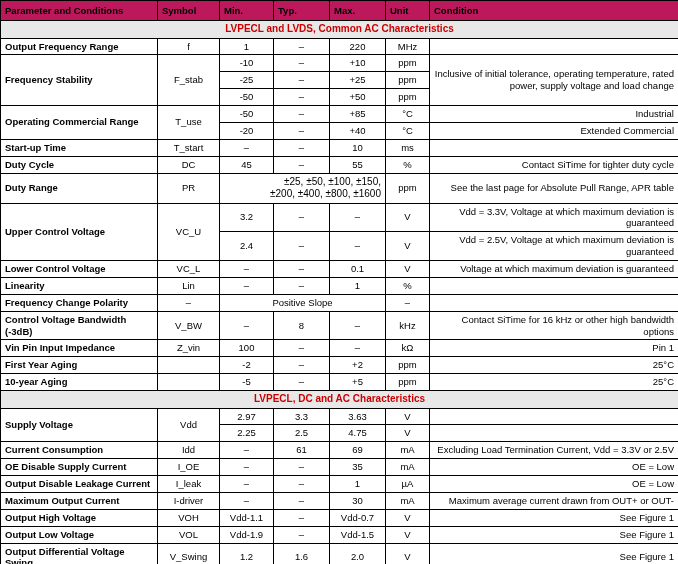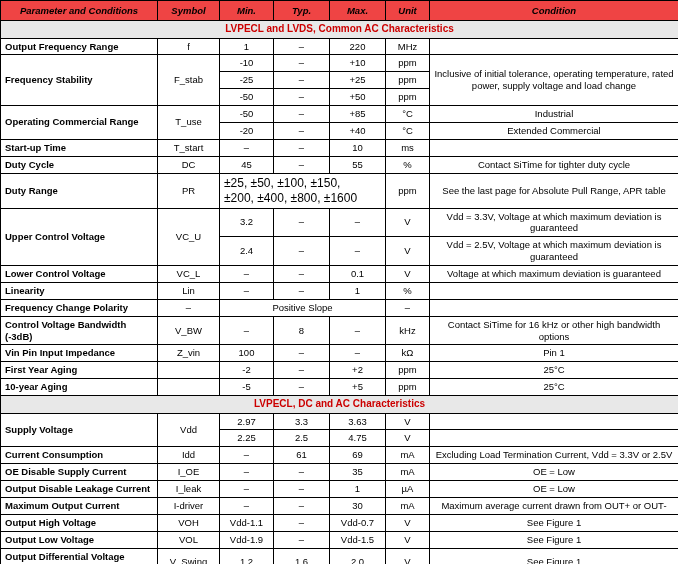--- a/index.html
+++ b/index.html
@@ -18,54 +18,53 @@
     width: 678px;
     table-layout: fixed;
   }
   table.spec td, table.spec th {
     border: 1px solid #000000;
     padding: 2px 4px;
     vertical-align: middle;
     line-height: 1.25;
   }
   thead th {
-    background: #ef4444;
+    background: #be185d;
     font-weight: bold;
-    text-align: center;
+    text-align: left;
     font-size: 9.5px;
     height: 15px;
-    font-style: italic;
   }
   td.param {
     text-align: left;
     font-weight: bold;
     border-radius: 8px;
   }
   td.sym, td.num {
     text-align: center;
   }
   td.cond {
-    text-align: center;
+    text-align: right;
   }
   tr.section td {
     background: #e8e8e8;
     text-align: center;
     font-weight: bold;
     color: #cc0000;
     font-size: 10px;
     padding: 2px 3px;
   }
   col.c-param { width: 157px; }
   col.c-sym { width: 62px; }
   col.c-min { width: 54px; }
   col.c-typ { width: 56px; }
   col.c-max { width: 56px; }
   col.c-unit { width: 44px; }
   col.c-cond { width: 249px; }
-  .pullrange { font-size: 12px; text-align: left; line-height: 1.25; }
+  .pullrange { font-size: 10px; text-align: right; line-height: 1.25; }
 </style>
 </head>
 <body>
 
 <table class="spec">
   <colgroup>
     <col class="c-param">
       <col class="c-sym">
       <col class="c-min">
       <col class="c-typ">

